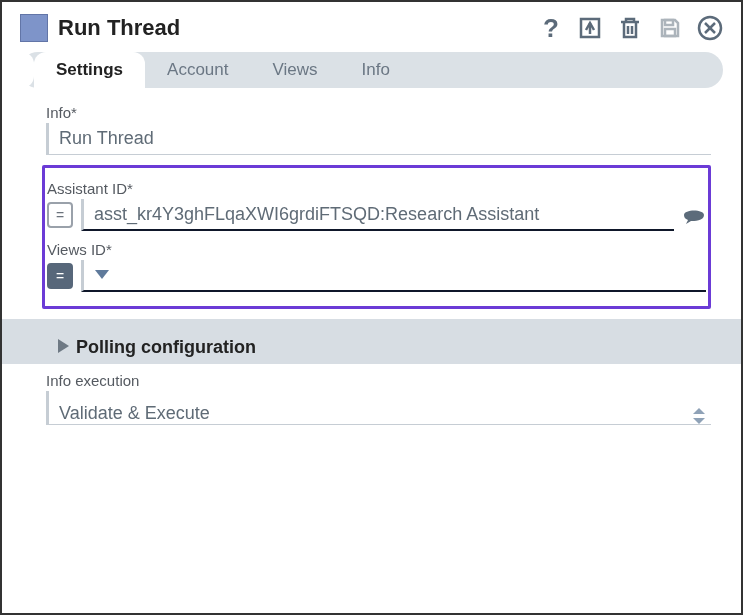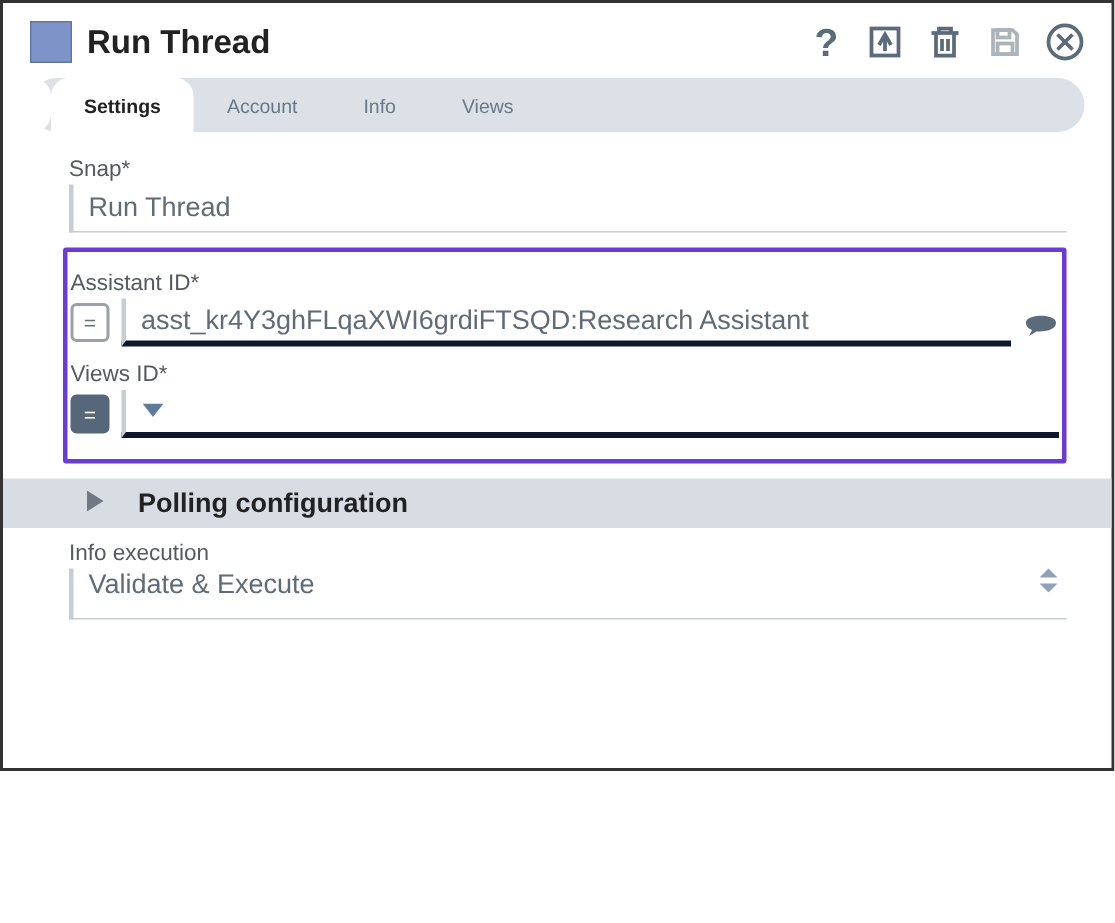--- a/index.html
+++ b/index.html
@@ -3,21 +3,21 @@
 <meta charset="utf-8">
 <style>
   * { box-sizing: border-box; }
   body {
     margin: 0;
     font-family: -apple-system, BlinkMacSystemFont, "Segoe UI", Arial, sans-serif;
     background: #fff;
   }
   .window {
     width: 743px;
-    height: 514px;
+    height: 615px;
     border: 2px solid #333;
     margin: 0;
     background: #fff;
     display: flex;
     flex-direction: column;
   }
   
   .titlebar {
     display: flex;
     align-items: center;
@@ -70,21 +70,21 @@
     content:"";
     position:absolute;
     left:0; top:0; bottom:0;
     width:14px;
     background:#fff;
     border-top-right-radius:12px;
     border-bottom-right-radius:12px;
   }
   .tab {
     padding: 0 22px;
-    font-size: 13px;
+    font-size: 17px;
     display: flex;
     align-items: center;
     color: #6b7784;
     cursor: pointer;
   }
   .tab.active {
     background: #fff;
     border-top-left-radius: 12px;
     border-top-right-radius: 12px;
     font-weight: 700;
@@ -145,21 +145,21 @@
   }
   .eq-btn.filled {
     background: #57677a;
     border-color: #57677a;
     color: #fff;
   }
   .expr-input-wrap {
     flex: 1;
     display:flex;
     align-items:center;
-    border-bottom: 4px solid #0f172a;
+    border-bottom: 2px solid #0f172a;
     border-left: 3px solid #c6cdd4;
     height:32px;
     padding: 0 4px 0 8px;
   }
   .expr-input {
     flex:1;
     border: none;
     font-size: 18px;
     color: #5f6b76;
     outline: none;
@@ -181,40 +181,40 @@
     width:20px;
     display:flex;
     align-items:center;
     justify-content:center;
   }
 
   
   .section-header {
     background: #d7dde3;
     margin: 10px -30px 0 -44px;
-    padding: 6px 0 6px 56px;
+    padding: 18px 0 6px 56px;
     display:flex;
     align-items:center;
-    gap:22px;
+    gap:6px;
     font-weight:700;
     font-size:18px;
     color:#222;
     cursor:pointer;
   }
   .tri {
     color:#6e7984;
   }
 
   
   .select-row {
     border-left: 3px solid #c6cdd4;
     border-bottom: 1px solid #c6cdd4;
     height: 34px;
     display:flex;
-    align-items:flex-start;
+    align-items:flex-end;
     padding: 0 6px 0 10px;
   }
   .select-text {
     flex:1;
     font-size:18px;
     color:#5f6b76;
   }
   .stepper {
     display:flex;
     flex-direction:column;
@@ -269,28 +269,28 @@
           <line x1="8" y1="8" x2="18" y2="18"></line>
           <line x1="18" y1="8" x2="8" y2="18"></line>
         </svg>
       </div>
     </div>
   </div>
 
   <div class="tabs">
     <div class="tab active">Settings</div>
     <div class="tab">Account</div>
+    <div class="tab">Views</div>
     <div class="tab">Info</div>
-    <div class="tab">Views</div>
   </div>
 
   <div class="form">
 
     
-    <div class="field-label">Snap*</div>
+    <div class="field-label">Info*</div>
     <input class="text-input" type="text" value="Run Thread" style="">
 
     
     <div class="highlight-box">
 
       <div class="field-label">Assistant ID*</div>
       <div class="expr-row">
         <div class="eq-btn">=</div>
         <div class="expr-input-wrap">
           <input class="expr-input" type="text" value="asst_kr4Y3ghFLqaXWI6grdiFTSQD:Research Assistant" style="">

